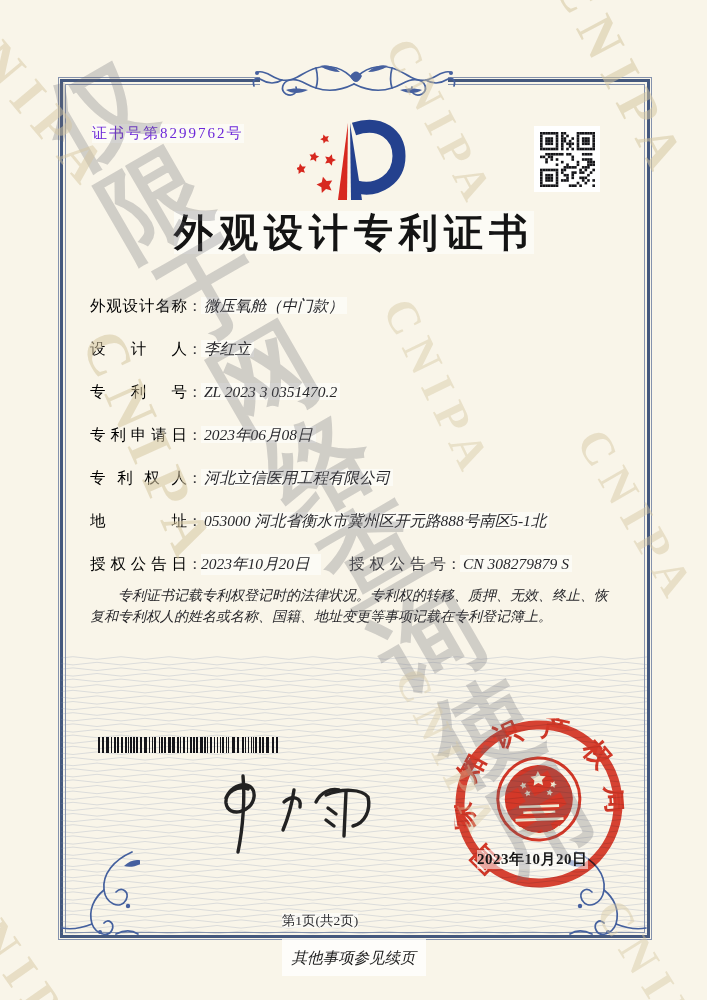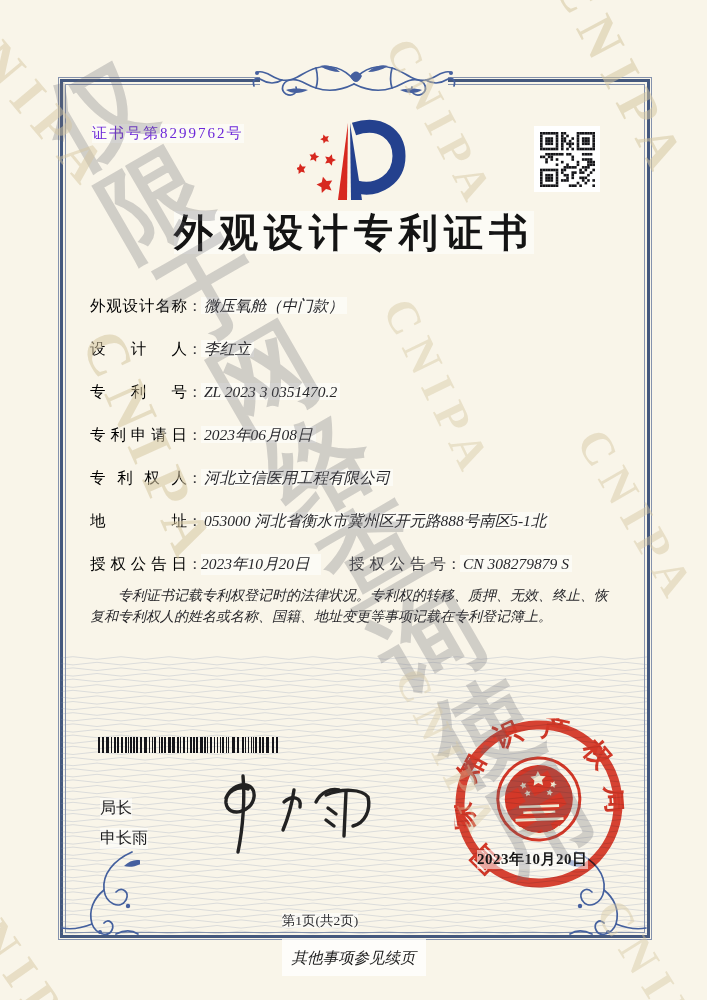--- a/index.html
+++ b/index.html
@@ -451,24 +451,20 @@
       <rect x="153" y="0" width="1" height="16" fill="#15151a"></rect>
       <rect x="155" y="0" width="1" height="16" fill="#15151a"></rect>
       <rect x="157" y="0" width="2" height="16" fill="#15151a"></rect>
       <rect x="161" y="0" width="2" height="16" fill="#15151a"></rect>
       <rect x="164" y="0" width="2" height="16" fill="#15151a"></rect>
       <rect x="168" y="0" width="3" height="16" fill="#15151a"></rect>
       <rect x="174" y="0" width="2" height="16" fill="#15151a"></rect>
       <rect x="178" y="0" width="2" height="16" fill="#15151a"></rect>
     </svg>
 
-  <div class="signer">
-    <div class="hl">局长</div><br>
-    <div class="hl">申长雨</div>
-  </div>
 
   <svg class="sig-script" width="186" height="90" viewBox="0 0 186 90">
     <path d="M28,30 C36,12 58,13 56,29 C54,45 30,50 28,35 C27,24 40,17 50,21"></path>
     <path d="M45,8 C47,30 45,60 40,84"></path>
     <path d="M96,22 C94,36 90,50 85,62"></path>
     <path d="M86,34 C94,27 104,29 102,39"></path>
     <path d="M118,34 C123,24 133,20 141,22"></path>
     <path d="M128,27 C144,20 164,21 170,29 C173,42 167,55 155,58"></path>
     <path d="M148,24 L146,68"></path>
     <path d="M130,40 l8,6"></path>

